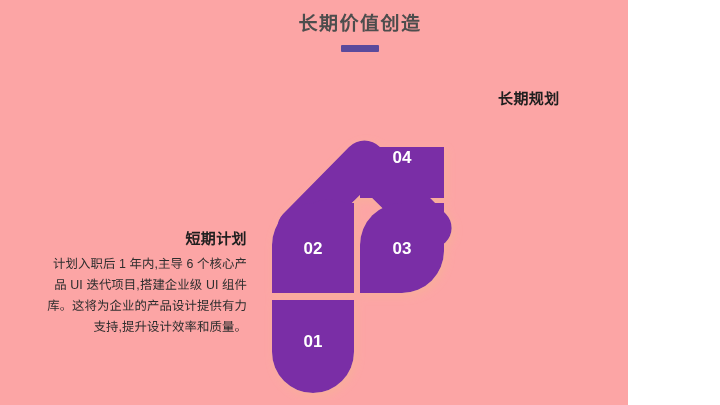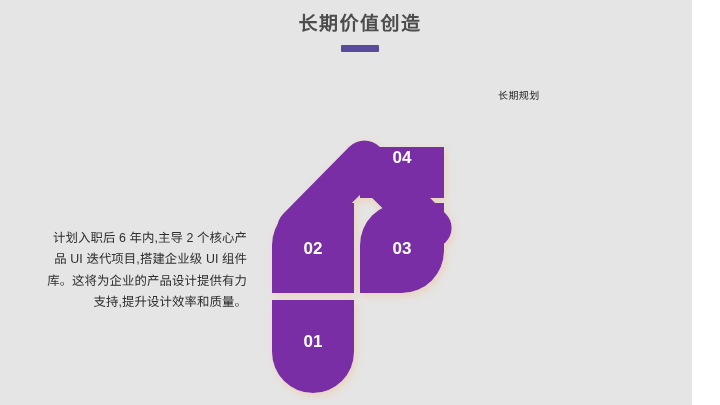--- a/index.html
+++ b/index.html
@@ -6,23 +6,23 @@
   html, body {
     margin: 0;
     padding: 0;
     background: #ffffff;
   }
   body {
     font-family: "Liberation Sans", "DejaVu Sans", sans-serif;
   }
   .slide {
     position: relative;
-    width: 692px;
+    width: 628px;
     height: 405px;
-    background: #e5e5e5;
+    background: #fca5a5;
     overflow: hidden;
   }
 
   
   .title-block {
     position: absolute;
     left: 0;
     top: 14px;
     width: 720px;
     text-align: center;
@@ -64,22 +64,22 @@
     width: 208px;
     text-align: left;
   }
   .tb-left {
     left: 42px;
     top: 228px;
     width: 205px;
     text-align: right;
   }
   .tb-heading {
-    font-size: 10px;
-    font-weight: normal;
+    font-size: 15px;
+    font-weight: bold;
     color: #1f1f1f;
     line-height: 1.5;
     margin-bottom: 3px;
     letter-spacing: 0.4px;
   }
   .tb-body {
     font-size: 12.4px;
     color: #2e2e2e;
     line-height: 1.72;
     letter-spacing: 0.1px;
@@ -169,16 +169,17 @@
 
       <text class="num" x="61" y="292" text-anchor="middle" fill="#ffffff" font-family="Liberation Sans, DejaVu Sans, sans-serif" font-size="17" font-weight="bold">01</text>
     </svg>
   </div>
 
   <div class="text-block tb-right">
     <div class="tb-heading">长期规划</div>
   </div>
 
   <div class="text-block tb-left">
-    <div class="tb-body">计划入职后 6 年内,主导 2 个核心产品 UI 迭代项目,搭建企业级 UI 组件库。这将为企业的产品设计提供有力支持,提升设计效率和质量。</div>
+    <div class="tb-heading">短期计划</div>
+    <div class="tb-body">计划入职后 1 年内,主导 6 个核心产品 UI 迭代项目,搭建企业级 UI 组件库。这将为企业的产品设计提供有力支持,提升设计效率和质量。</div>
   </div>
 
 </div>
 
 </body></html>

